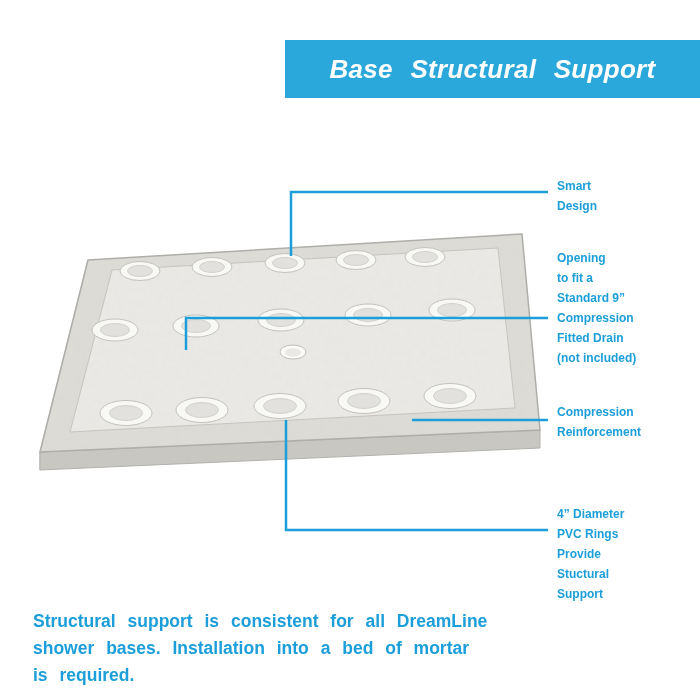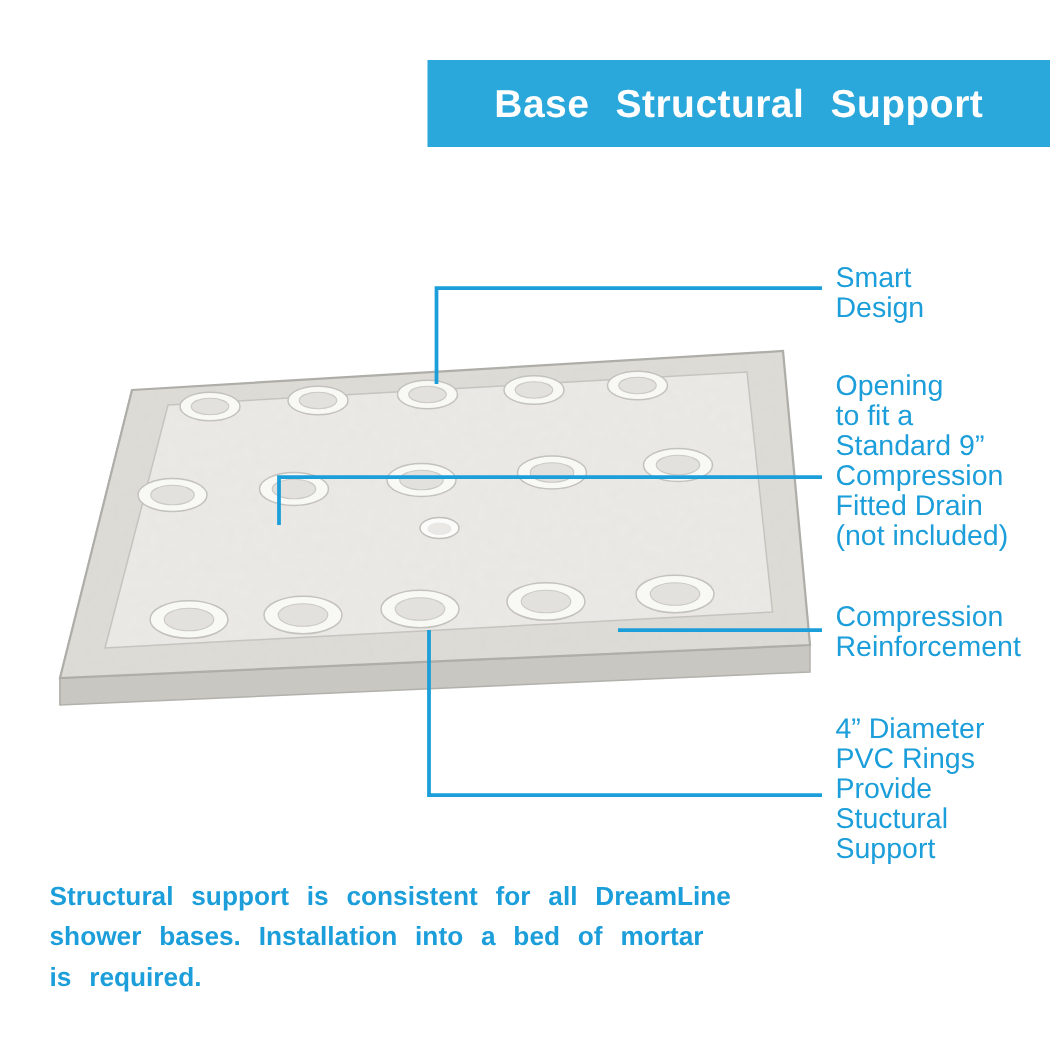--- a/index.html
+++ b/index.html
@@ -7,37 +7,37 @@
     --banner-bg:#2aa7db;
     --banner-text:#ffffff;
   }
   html,body{margin:0;padding:0;}
   body{
     width:700px;height:700px;position:relative;background:#ffffff;
     font-family:"Liberation Sans", sans-serif;overflow:hidden;
   }
   .banner{
     position:absolute;left:285px;top:40px;width:415px;height:58px;
-    background:var(--banner-bg);display:flex;align-items:center;justify-content:center;
+    background:var(--banner-bg);display:flex;align-items:center;justify-content:center;font-style:italic;
   }
   .banner h1{
     margin:0;color:var(--banner-text);font-size:26px;font-weight:bold;
     word-spacing:10px;letter-spacing:.3px;white-space:nowrap;
   }
   .scene{position:absolute;left:0;top:0;}
   .callout-label{
     position:absolute;left:557px;color:var(--brand-blue);
-    font-weight:normal;font-size:19px;line-height:20px;white-space:pre-line;
+    font-weight:bold;font-size:12px;line-height:20px;white-space:pre-line;
   }
   #lbl-smart{top:176px}
   #lbl-opening{top:248px}
   #lbl-fiber{top:402px}
-  #lbl-pvc{top:477px}
+  #lbl-pvc{top:504px}
   .footer{
-    position:absolute;left:33px;top:584px;margin:0;color:var(--brand-blue);
+    position:absolute;left:33px;top:608px;margin:0;color:var(--brand-blue);
     font-weight:bold;font-size:17.5px;line-height:27px;word-spacing:7px;
     white-space:pre-line;
   }
 </style>
 </head>
 <body>
 
 <div class="page">
 
   <header class="banner">

